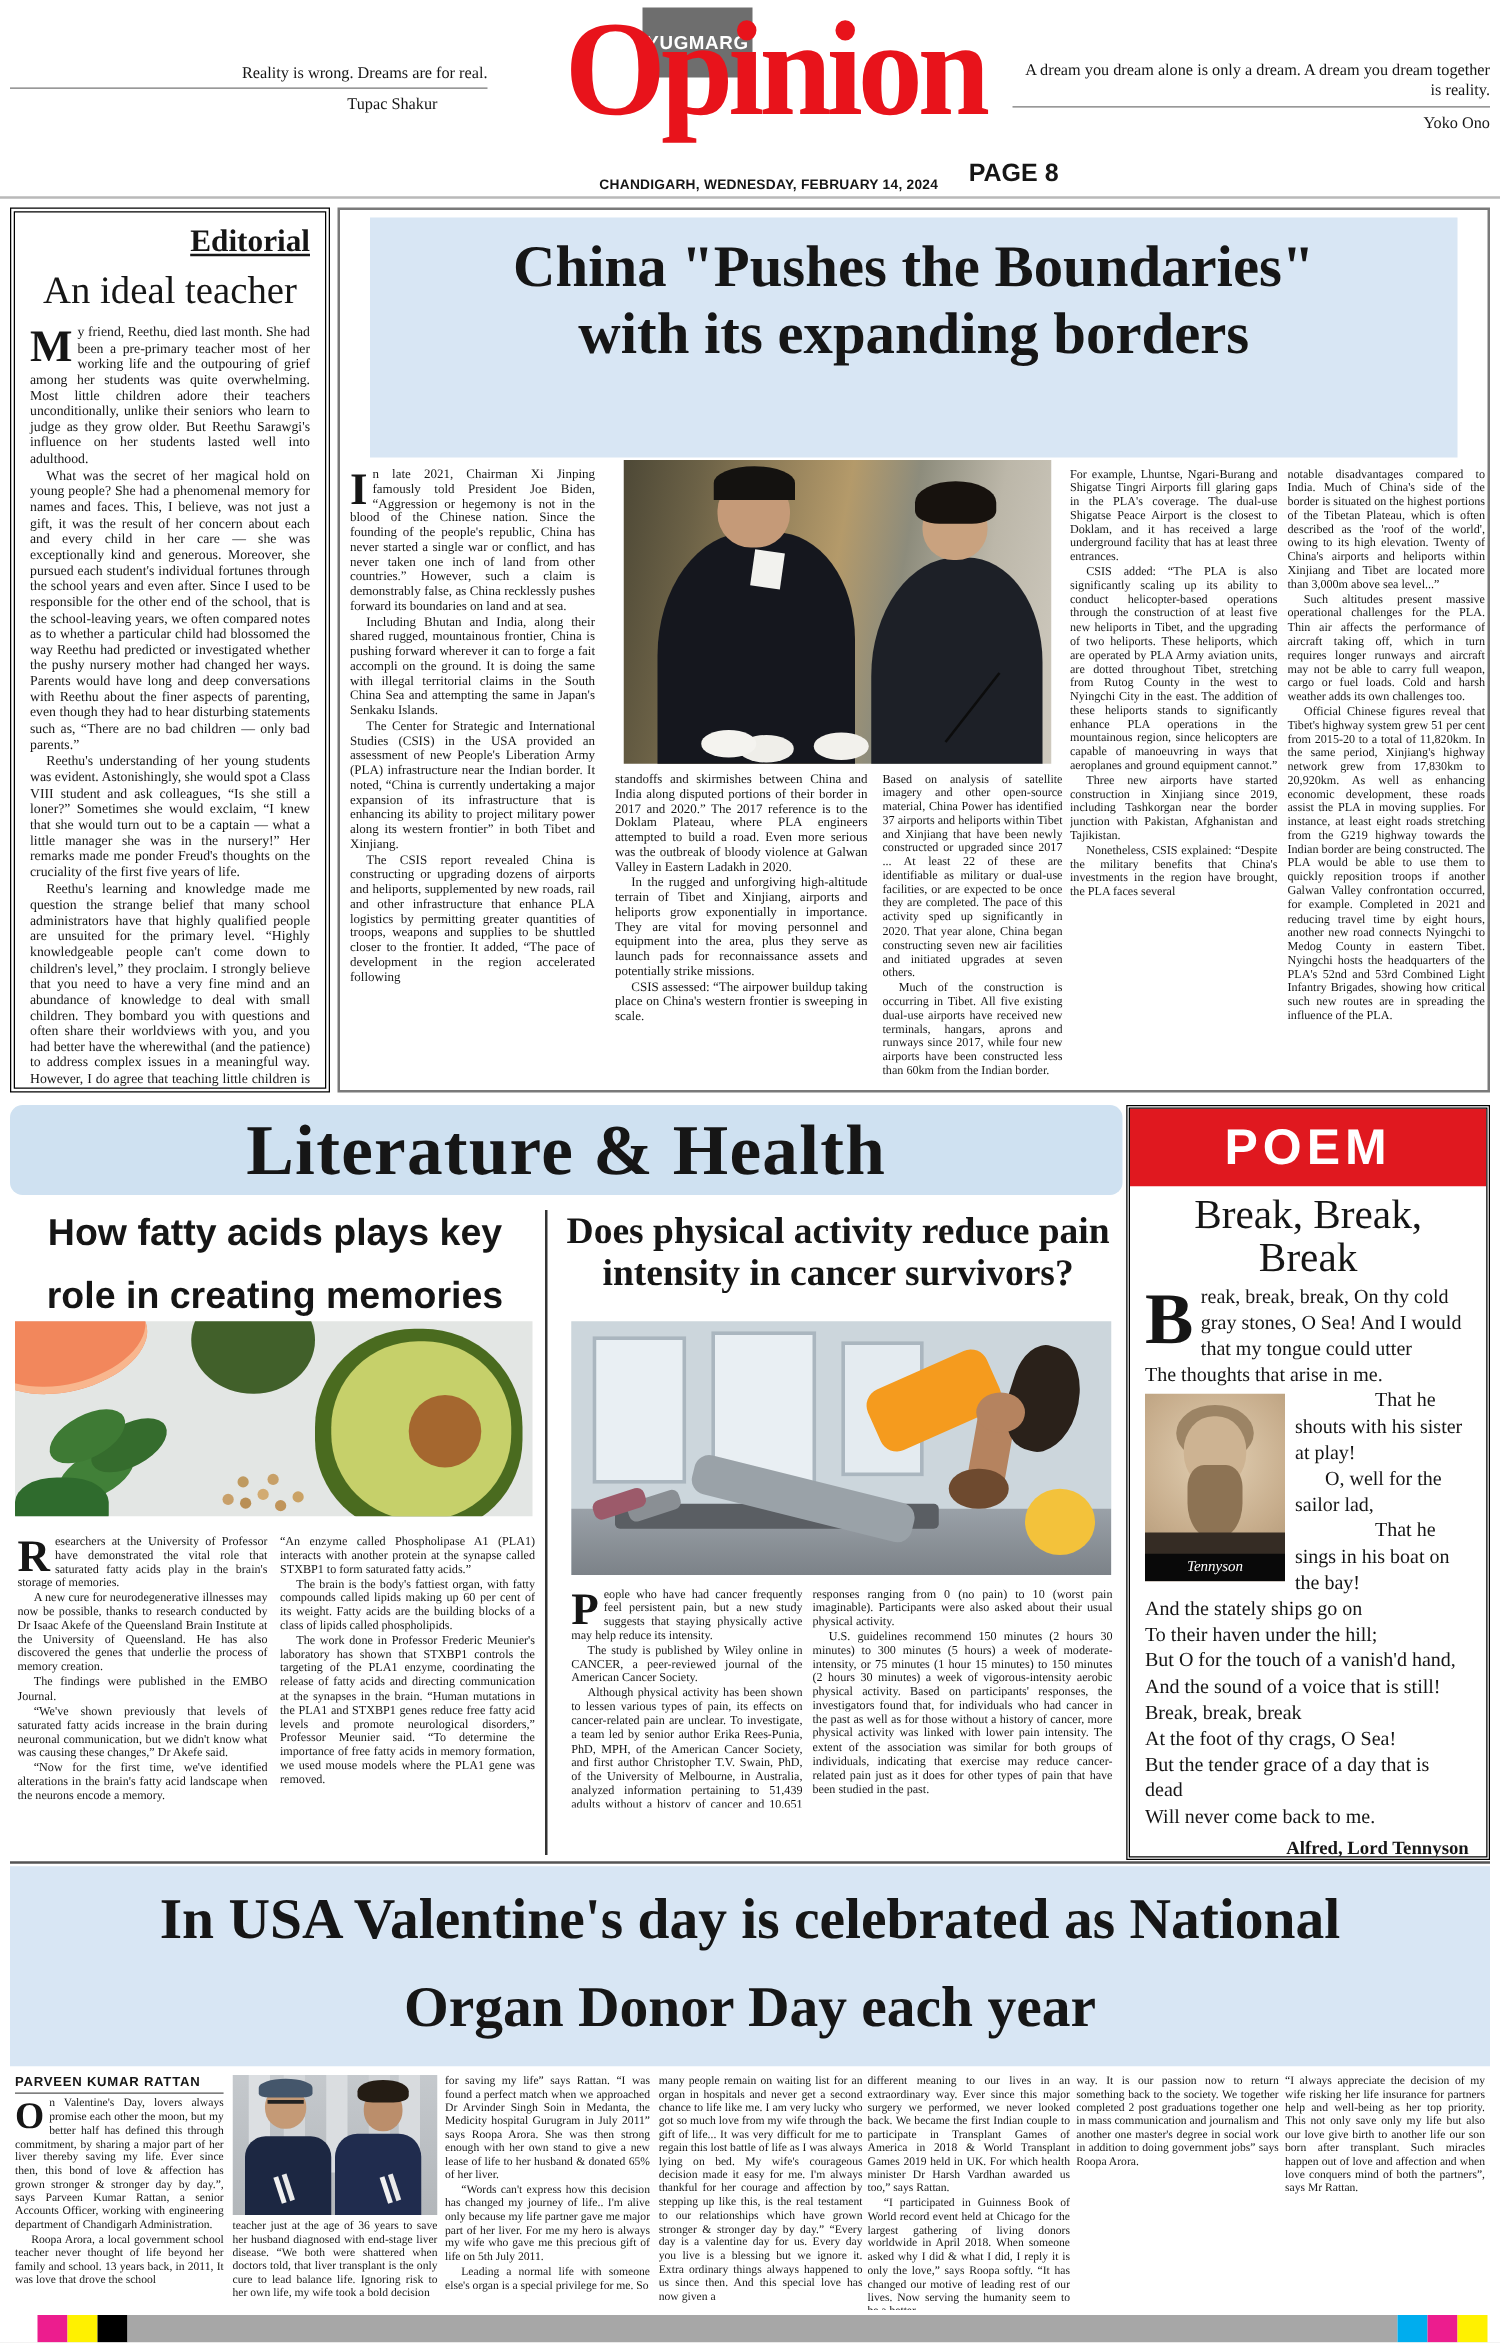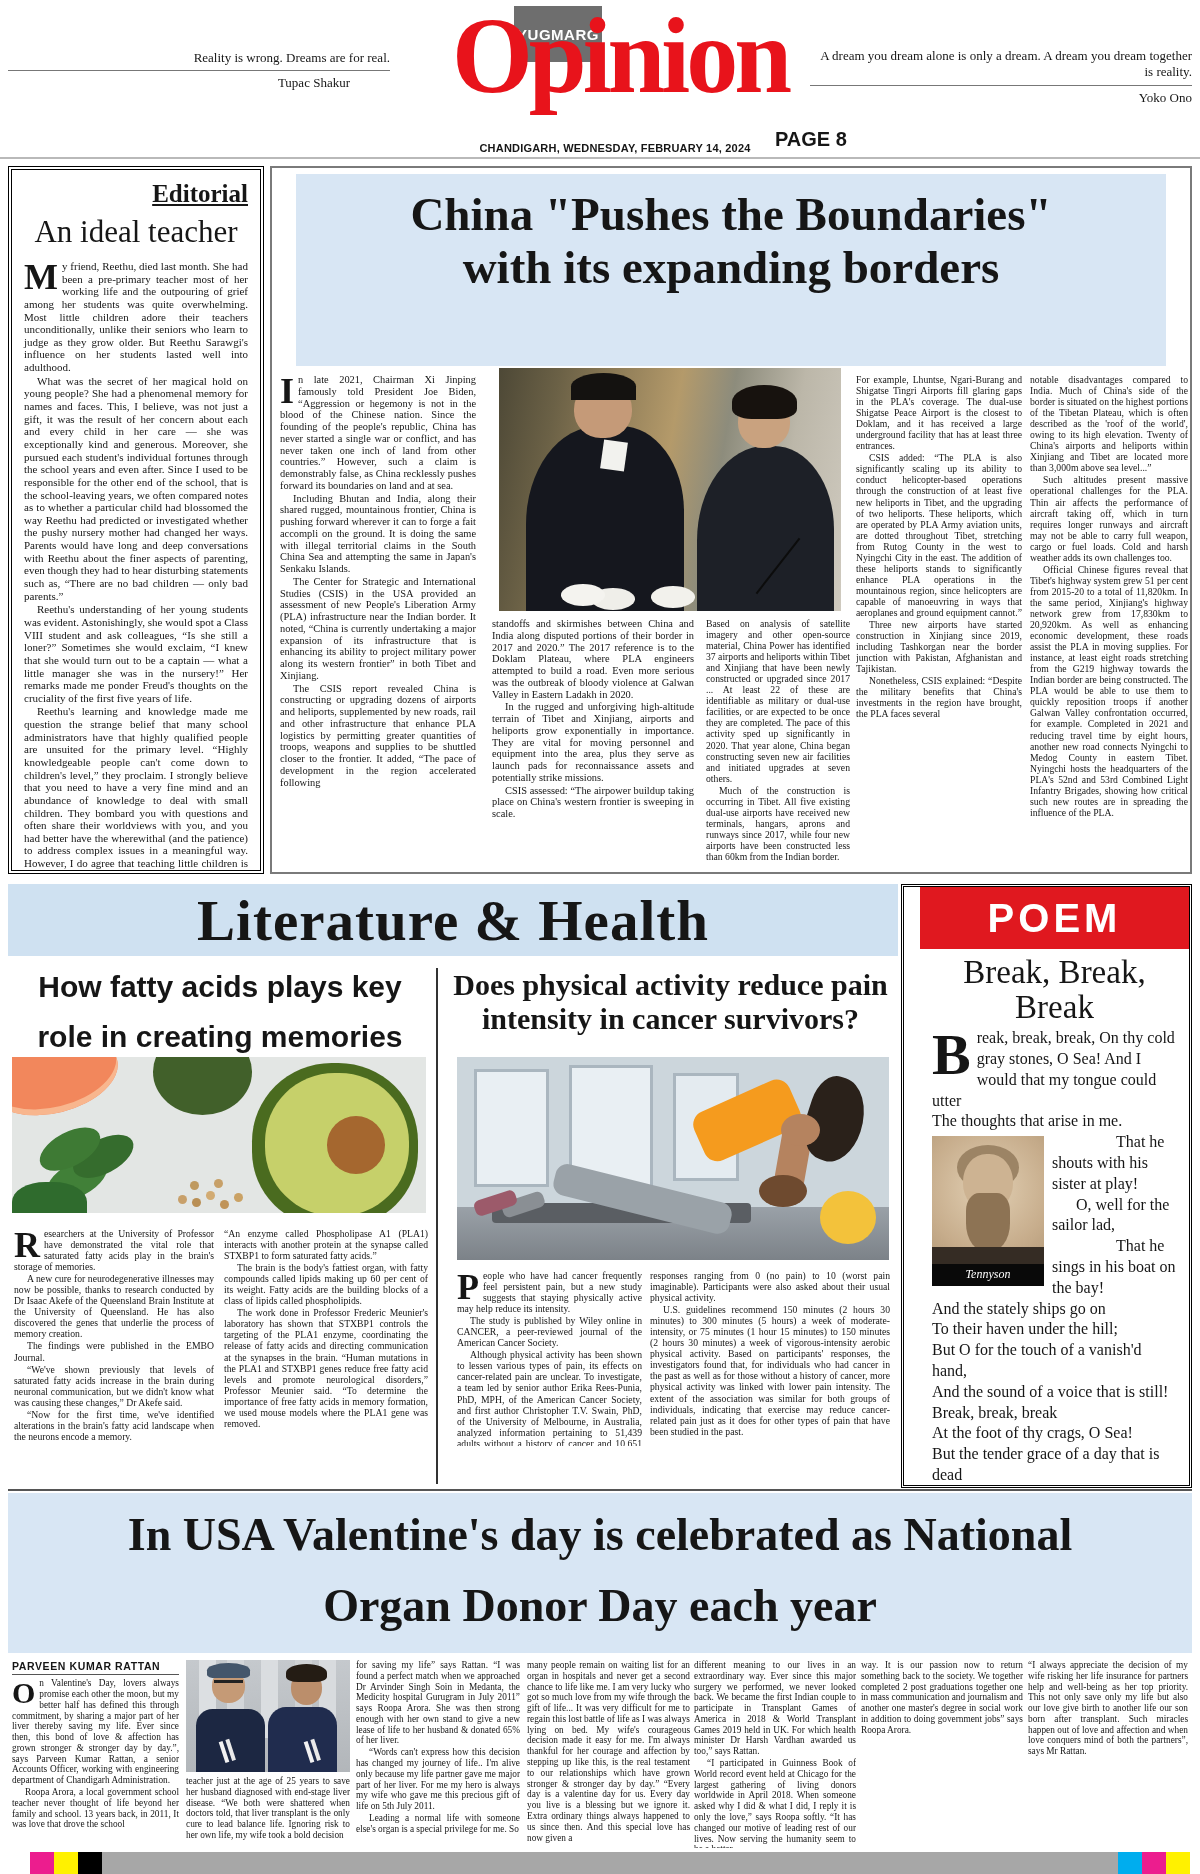--- a/index.html
+++ b/index.html
@@ -10,21 +10,21 @@
   .quote{font-size:13px;line-height:1.25;border-bottom:1px solid #777;padding-bottom:4px;}
   .quote-author{font-size:13px;margin-top:4px;}
   #masthead{font-size:104px;font-weight:bold;color:#e8131b;letter-spacing:-4px;line-height:1;text-align:center;transform:scaleY(1.04);}
   #yugmarg-box{background:#6e6e6e;color:#fff;display:flex;align-items:center;justify-content:center;
                font-family:"Liberation Sans",sans-serif;font-weight:bold;font-size:15px;letter-spacing:.5px;}
   #dateline{font-family:"Liberation Sans",sans-serif;font-weight:bold;font-size:11px;letter-spacing:.2px;text-align:center;}
   #page-label{font-family:"Liberation Sans",sans-serif;font-weight:bold;font-size:20px;}
   
   #editorial-box{border:4px double #000;background:#fff;padding:8px 12px;box-sizing:border-box;overflow:hidden;}
   #china-box{border:2px solid #7a7a7a;background:#fff;box-sizing:border-box;}
-  #poem-box{border:3px double #000;background:#fff;box-sizing:border-box;overflow:hidden;padding-left:16px;}
+  #poem-box{border:3px double #000;background:#fff;box-sizing:border-box;overflow:hidden;}
   .col{position:absolute;overflow:hidden;text-align:justify;}
   .para{margin:0 0 1px 0;text-indent:13px;}
   .para.first{text-indent:0;}
   .dropcap{float:left;font-weight:bold;font-size:36px;line-height:.78;padding:3px 4px 0 0;}
   
   #editorial-kicker{font-size:25px;font-weight:bold;text-align:right;text-decoration:underline;margin:2px 0 6px;}
   #editorial-title{font-size:31px;text-align:center;margin:0 0 10px;}
   .ed-text{font-size:11px;line-height:1.15;}
   
   #china-headline-bg{background:#d8e6f4;text-align:center;}
@@ -135,21 +135,21 @@
       <p class="para">Nonetheless, CSIS explained: “Despite the military benefits that China's investments in the region have brought, the PLA faces several</p>
     </div>
 
     <div class="col cn-text-sm" style="left:758px;top:206px;width:158px;height:494px;">
       <p class="para first">notable disadvantages compared to India. Much of China's side of the border is situated on the highest portions of the Tibetan Plateau, which is often described as the 'roof of the world', owing to its high elevation. Twenty of China's airports and heliports within Xinjiang and Tibet are located more than 3,000m above sea level...”</p>
       <p class="para">Such altitudes present massive operational challenges for the PLA. Thin air affects the performance of aircraft taking off, which in turn requires longer runways and aircraft may not be able to carry full weapon, cargo or fuel loads. Cold and harsh weather adds its own challenges too.</p>
       <p class="para">Official Chinese figures reveal that Tibet's highway system grew 51 per cent from 2015-20 to a total of 11,820km. In the same period, Xinjiang's highway network grew from 17,830km to 20,920km. As well as enhancing economic development, these roads assist the PLA in moving supplies. For instance, at least eight roads stretching from the G219 highway towards the Indian border are being constructed. The PLA would be able to use them to quickly reposition troops if another Galwan Valley confrontation occurred, for example. Completed in 2021 and reducing travel time by eight hours, another new road connects Nyingchi to Medog County in eastern Tibet. Nyingchi hosts the headquarters of the PLA's 52nd and 53rd Combined Light Infantry Brigades, showing how critical such new routes are in spreading the influence of the PLA.</p>
     </div>
   </div>
 
-  <div id="lit-banner" class="abs" style="left:8px;top:884px;width:890px;height:72px;">
+  <div id="lit-banner" class="abs" style="left:8px;top:884px;width:890px;height:72px;border-radius:10px;">
     <div>Literature &amp; Health</div>
   </div>
 
   <div class="abs" style="left:8px;top:960px;width:424px;height:530px;">
     <p class="fat-h" style="margin-top:10px;">How fatty acids plays key</p>
     <p class="fat-h">role in creating memories</p>
 
     <div class="abs" style="left:4px;top:97px;width:414px;height:156px;overflow:hidden;background:#e3e6e4;">
       <div class="ph" style="left:-6%;top:-12%;width:32%;height:48%;background:#f2875c;border-radius:50%;transform:rotate(-14deg);box-shadow:inset 0 -6px 0 #f8b68e;"></div>
       <div class="ph" style="left:34%;top:-18%;width:24%;height:55%;background:#41602a;border-radius:50%;"></div>
@@ -259,21 +259,21 @@
       <div class="ph" style="left:6%;bottom:-6%;width:42%;height:62%;background:#1c2742;border-radius:24% 24% 0 0;"></div>
       <div class="ph" style="left:16%;top:8%;width:20%;height:30%;background:#c59a76;border-radius:48%;"></div>
       <div class="ph" style="left:13%;top:3%;width:26%;height:13%;background:#44566b;border-radius:50% 50% 20% 20%;"></div>
       <div class="ph" style="left:17%;top:18%;width:18%;height:3px;background:#222;"></div>
       <div class="ph" style="right:8%;bottom:-6%;width:42%;height:64%;background:#202c4e;border-radius:26% 26% 0 0;"></div>
       <div class="ph" style="right:17%;top:10%;width:19%;height:30%;background:#bb8e6b;border-radius:48%;"></div>
       <div class="ph" style="right:14%;top:4%;width:25%;height:16%;background:#241c14;border-radius:50% 50% 30% 30%;"></div>
       <div class="ph" style="left:22%;bottom:8%;width:4px;height:22px;background:#f2f2f2;transform:rotate(-18deg);box-shadow:7px 0 0 #e9e9e9;"></div>
       <div class="ph" style="right:24%;bottom:8%;width:4px;height:22px;background:#f2f2f2;transform:rotate(-18deg);box-shadow:7px 0 0 #e9e9e9;"></div>
     </div>
-    <div class="caption" style="margin-top:4px;">teacher just at the age of 25 years to save her husband diagnosed with end-stage liver disease. “We both were shattered when doctors told, that liver transplant is the only cure to lead balance life. Ignoring risk to her own life, my wife took a bold decision</div>
+    <div class="caption" style="margin-top:4px;">teacher just at the age of 36 years to save her husband diagnosed with end-stage liver disease. “We both were shattered when doctors told, that liver transplant is the only cure to lead balance life. Ignoring risk to her own life, my wife took a bold decision</div>
   </div>
 
   <div class="col og-text" style="left:356px;top:1660px;width:164px;height:188px;">
     <p class="para first">for saving my life” says Rattan. “I was found a perfect match when we approached Dr Arvinder Singh Soin in Medanta, the Medicity hospital Gurugram in July 2011” says Roopa Arora. She was then strong enough with her own stand to give a new lease of life to her husband &amp; donated 65% of her liver.</p>
     <p class="para">“Words can't express how this decision has changed my journey of life.. I'm alive only because my life partner gave me major part of her liver. For me my hero is always my wife who gave me this precious gift of life on 5th July 2011.</p>
     <p class="para">Leading a normal life with someone else's organ is a special privilege for me. So</p>
   </div>
 
   <div class="col og-text" style="left:527px;top:1660px;width:163px;height:188px;">
     <p class="para first">many people remain on waiting list for an organ in hospitals and never get a second chance to life like me. I am very lucky who got so much love from my wife through the gift of life... It was very difficult for me to regain this lost battle of life as I was always lying on bed. My wife's courageous decision made it easy for me. I'm always thankful for her courage and affection by stepping up like this, is the real testament to our relationships which have grown stronger &amp; stronger day by day.” “Every day is a valentine day for us. Every day you live is a blessing but we ignore it. Extra ordinary things always happened to us since then. And this special love has now given a</p>

